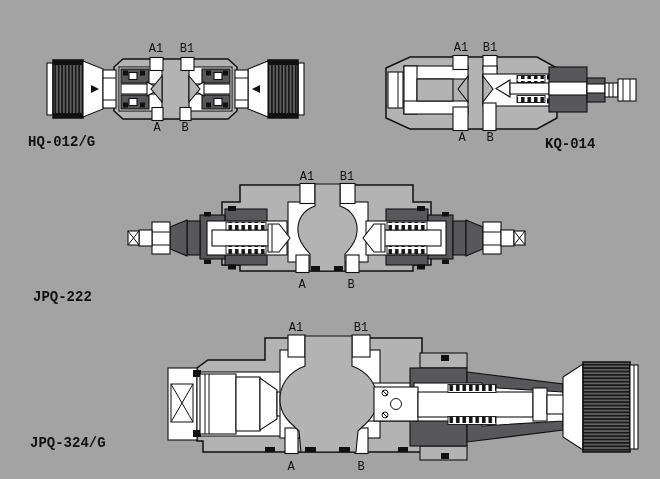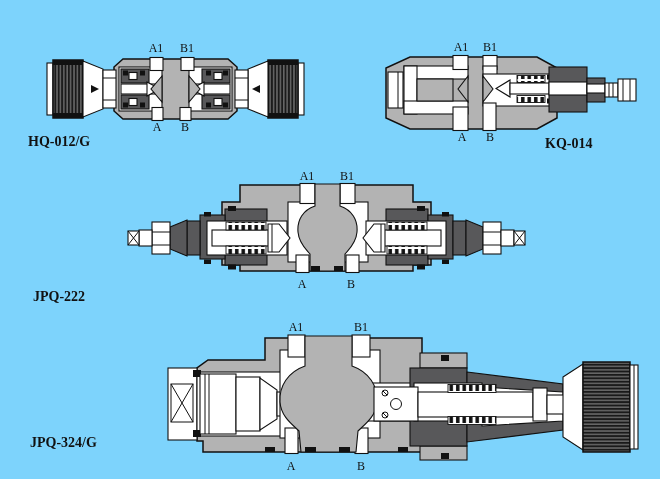--- a/index.html
+++ b/index.html
@@ -1,17 +1,17 @@
 <!DOCTYPE html>
 <html><head>
 <meta charset="utf-8">
 <style>
   html,body{margin:0;padding:0;background:#fff;}
-  .page{position:relative;width:660px;height:479px;background:#7dd3fc;overflow:hidden;
-        font-family:Liberation Serif, serif;}
+  .page{position:relative;width:660px;height:479px;background:#a3a3a3;overflow:hidden;
+        font-family:Liberation Mono, monospace;}
   svg{display:block;}
   .g  {fill:#b3b3b3;stroke:#111;stroke-width:1.5;}
   .g2 {fill:#b3b3b3;stroke:#111;stroke-width:1.1;}
   .w  {fill:#ffffff;stroke:#111;stroke-width:1.1;}
   .d  {fill:#58585a;stroke:#111;stroke-width:1.1;}
   .k  {fill:#111;stroke:none;}
   .ln {stroke:#111;stroke-width:1;fill:none;}
   .coil{fill:url(#coil);stroke:#111;stroke-width:0.9;}
   .knV{fill:url(#knurlV);stroke:#111;stroke-width:1.5;}
   .knH{fill:url(#knurlH);stroke:#111;stroke-width:1.5;}

